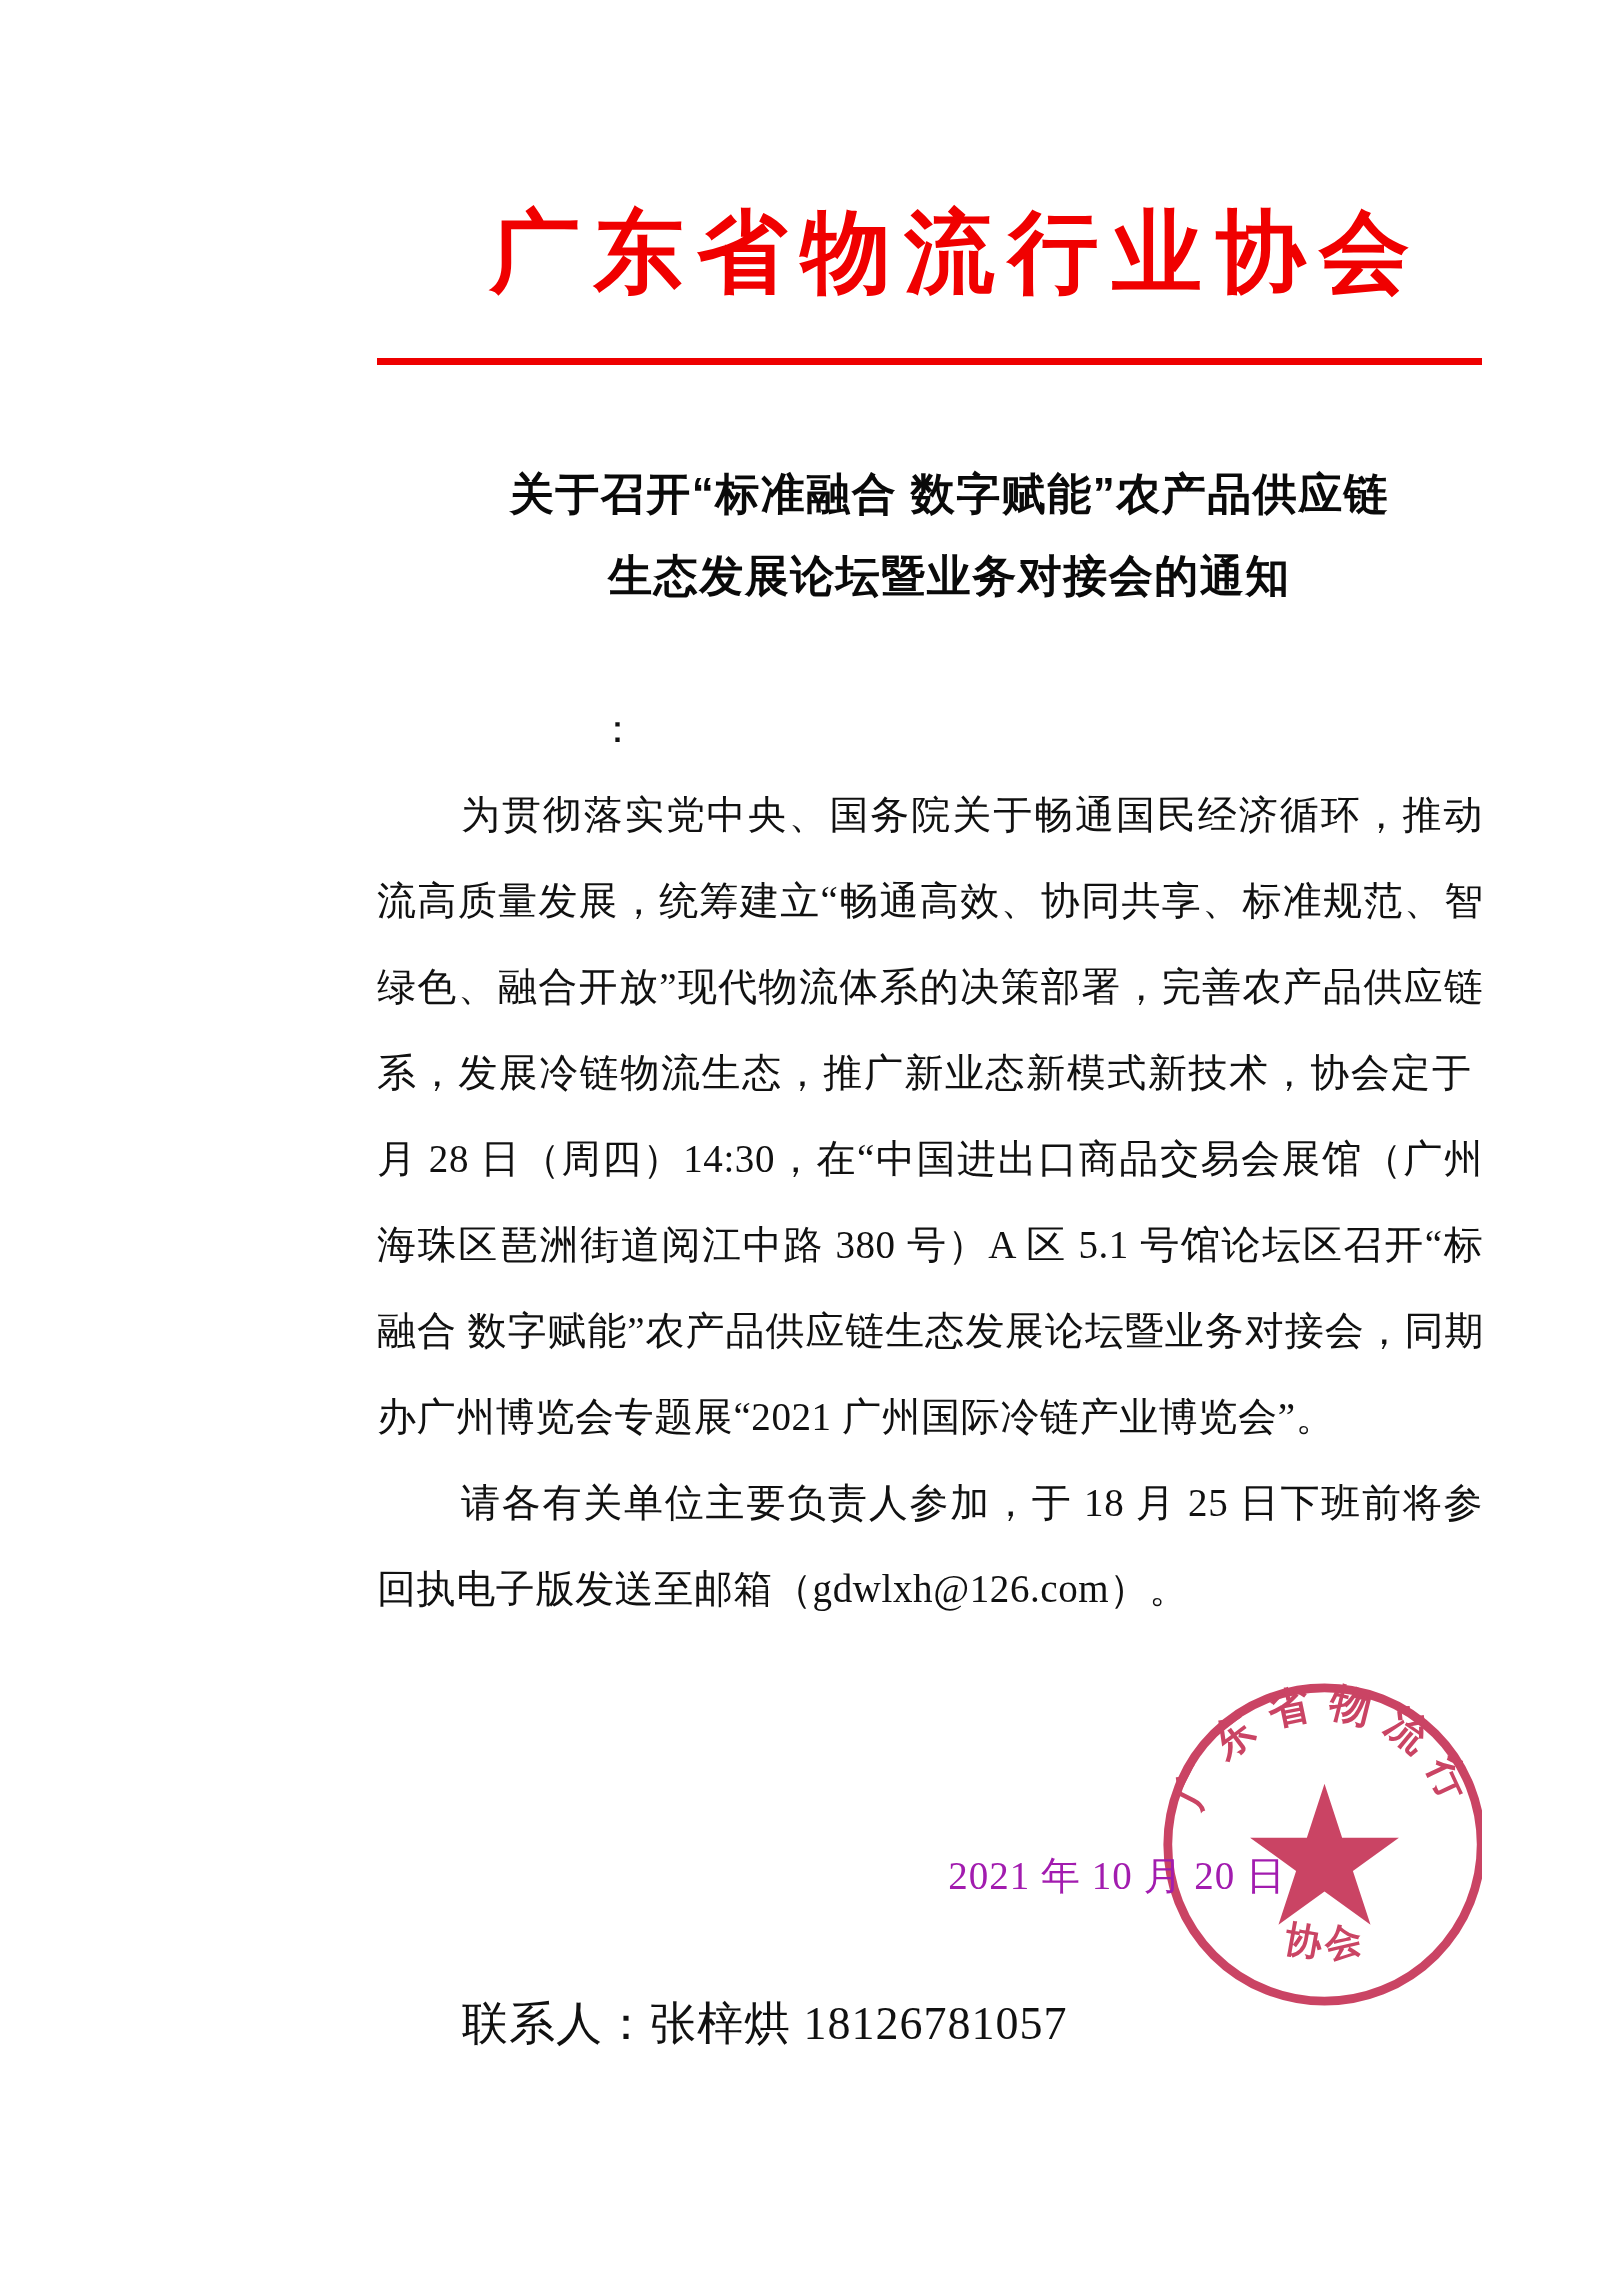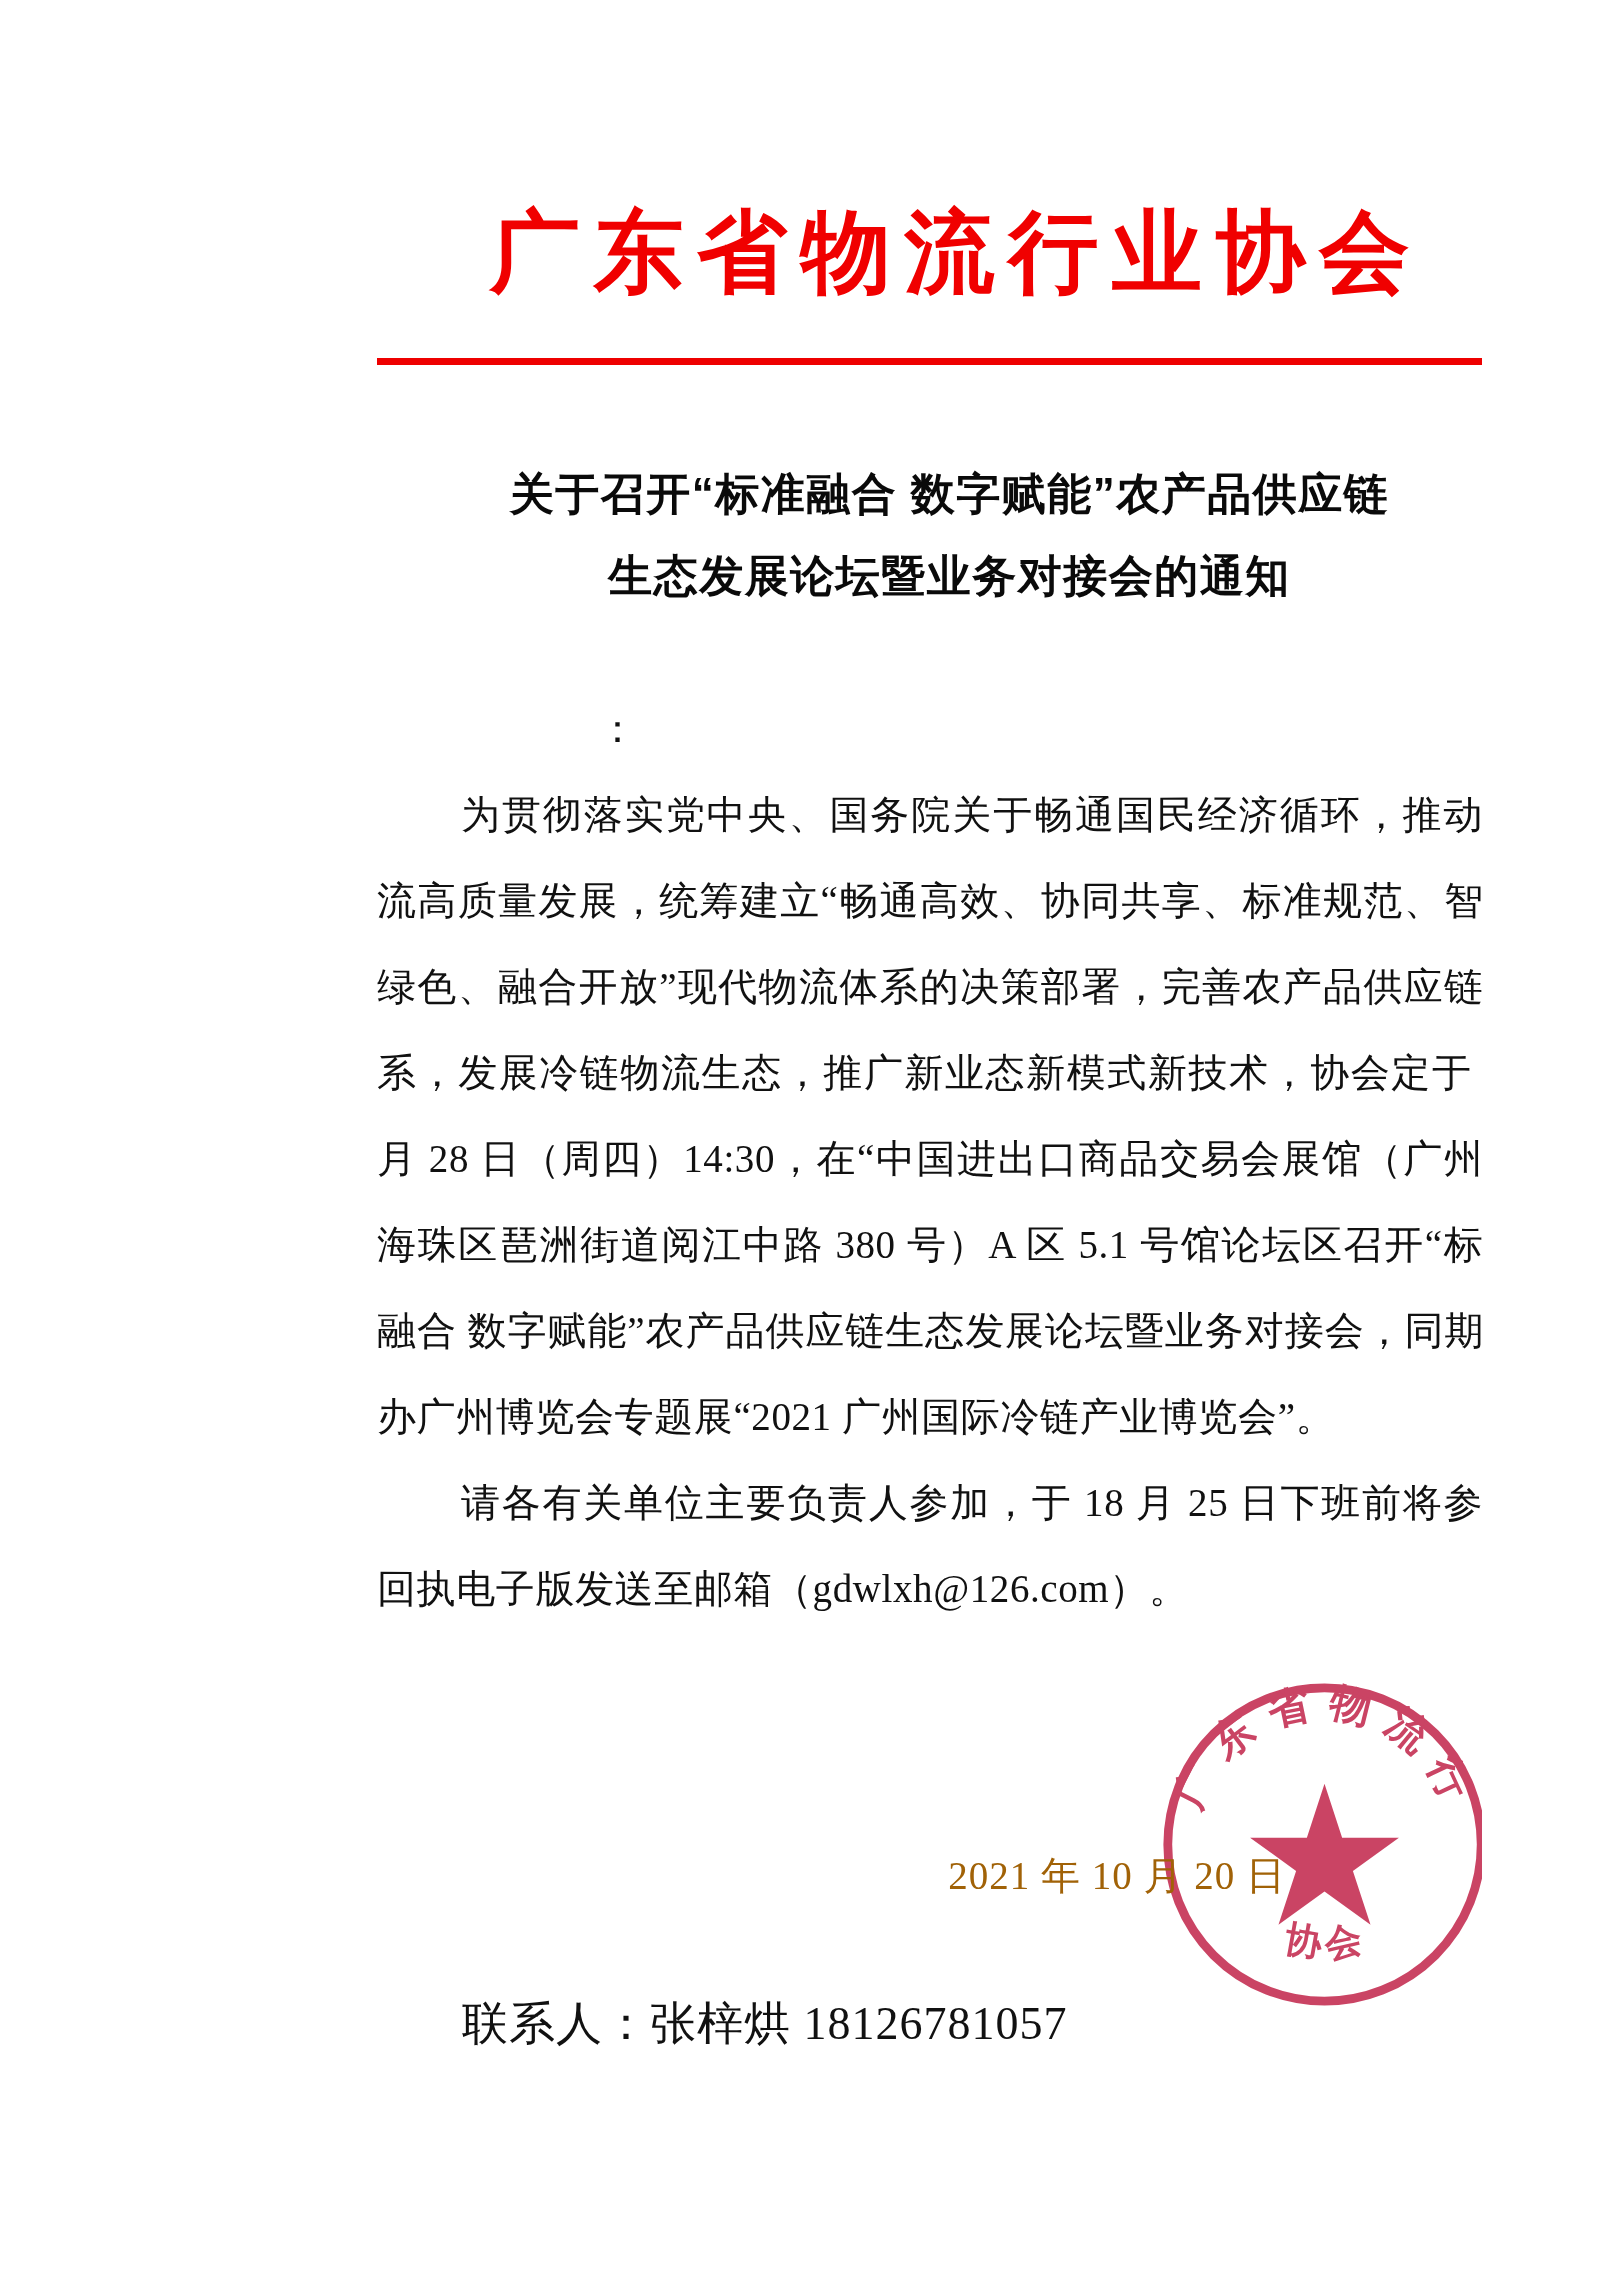--- a/index.html
+++ b/index.html
@@ -93,21 +93,21 @@
     text-align: left;
   }
 
   
   .sign-date {
     position: absolute;
     right: 196px;
     top: 1847px;
     font-size: 39px;
     line-height: 57px;
-    color: #a16207;
+    color: #a21caf;
     letter-spacing: 1px;
     white-space: nowrap;
     z-index: 4;
   }
 
   
   .contact {
     position: absolute;
     left: 323px;
     top: 1995px;

